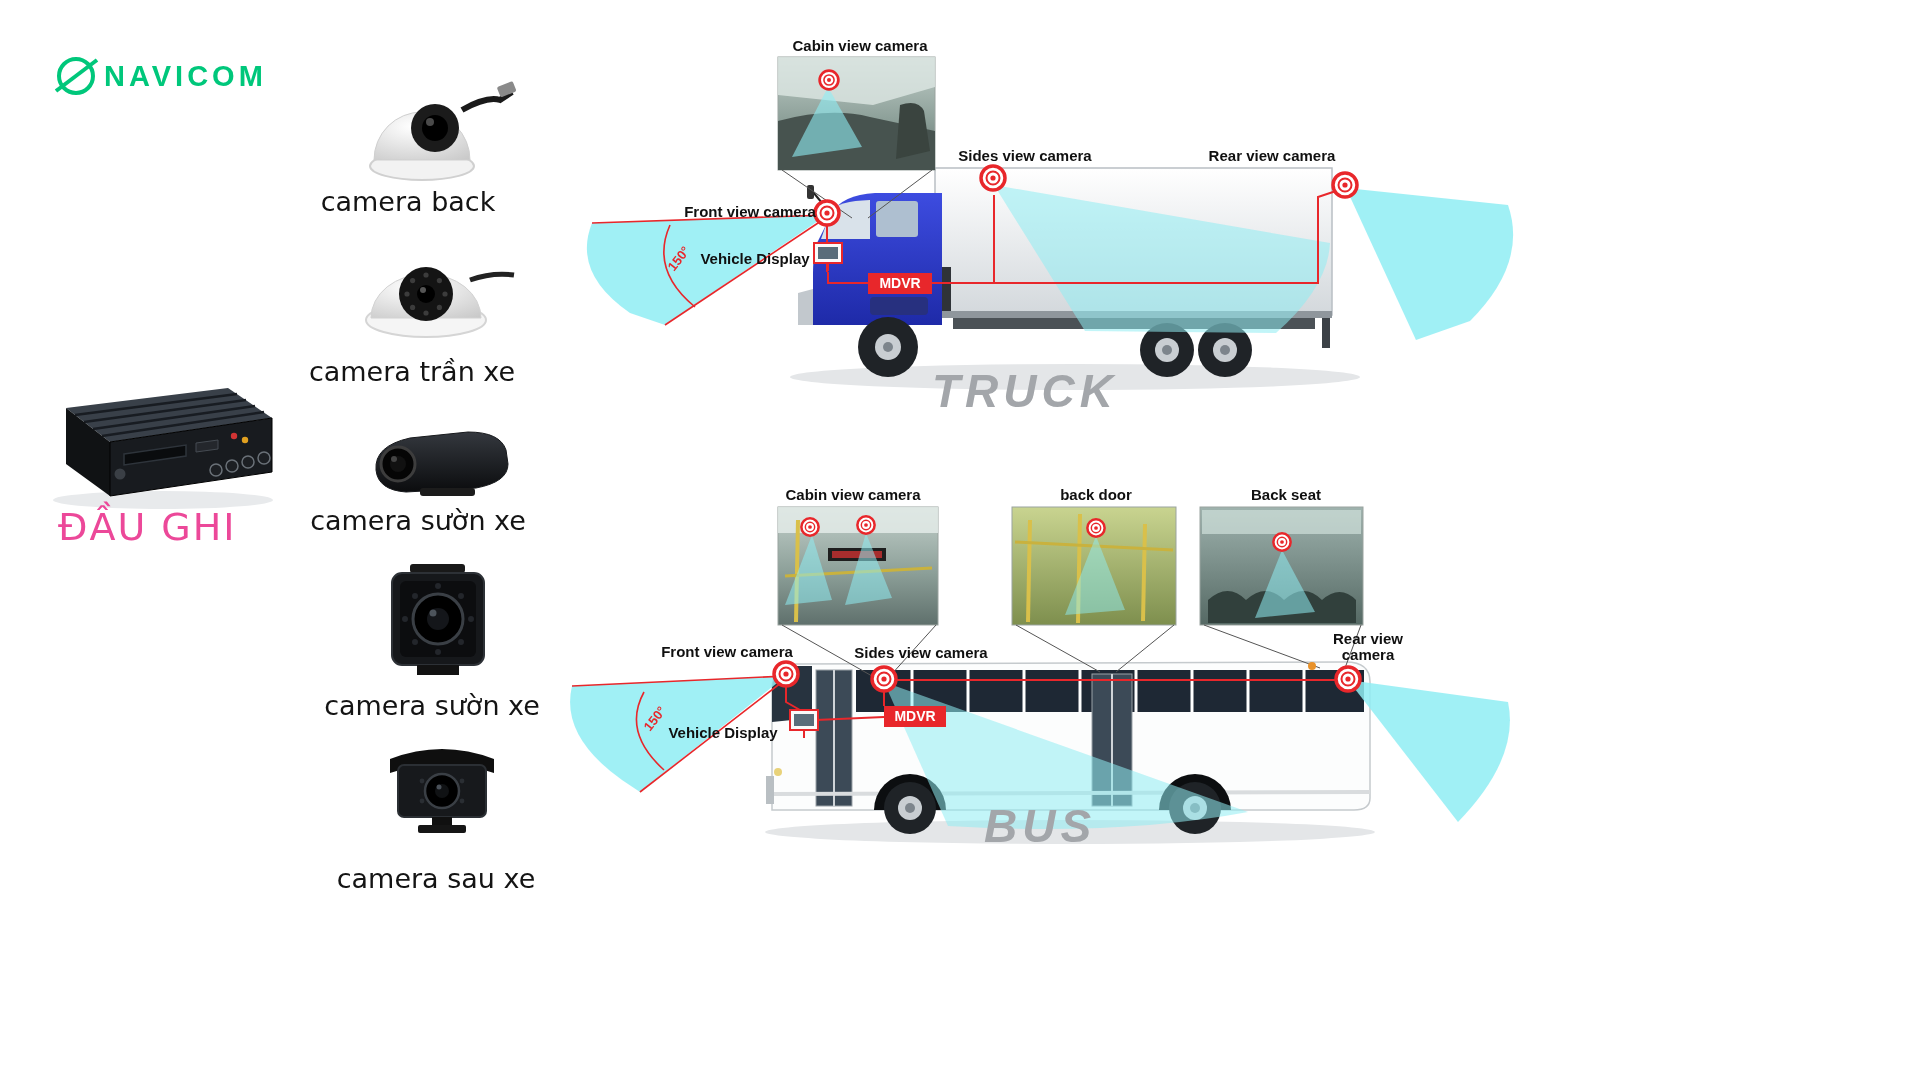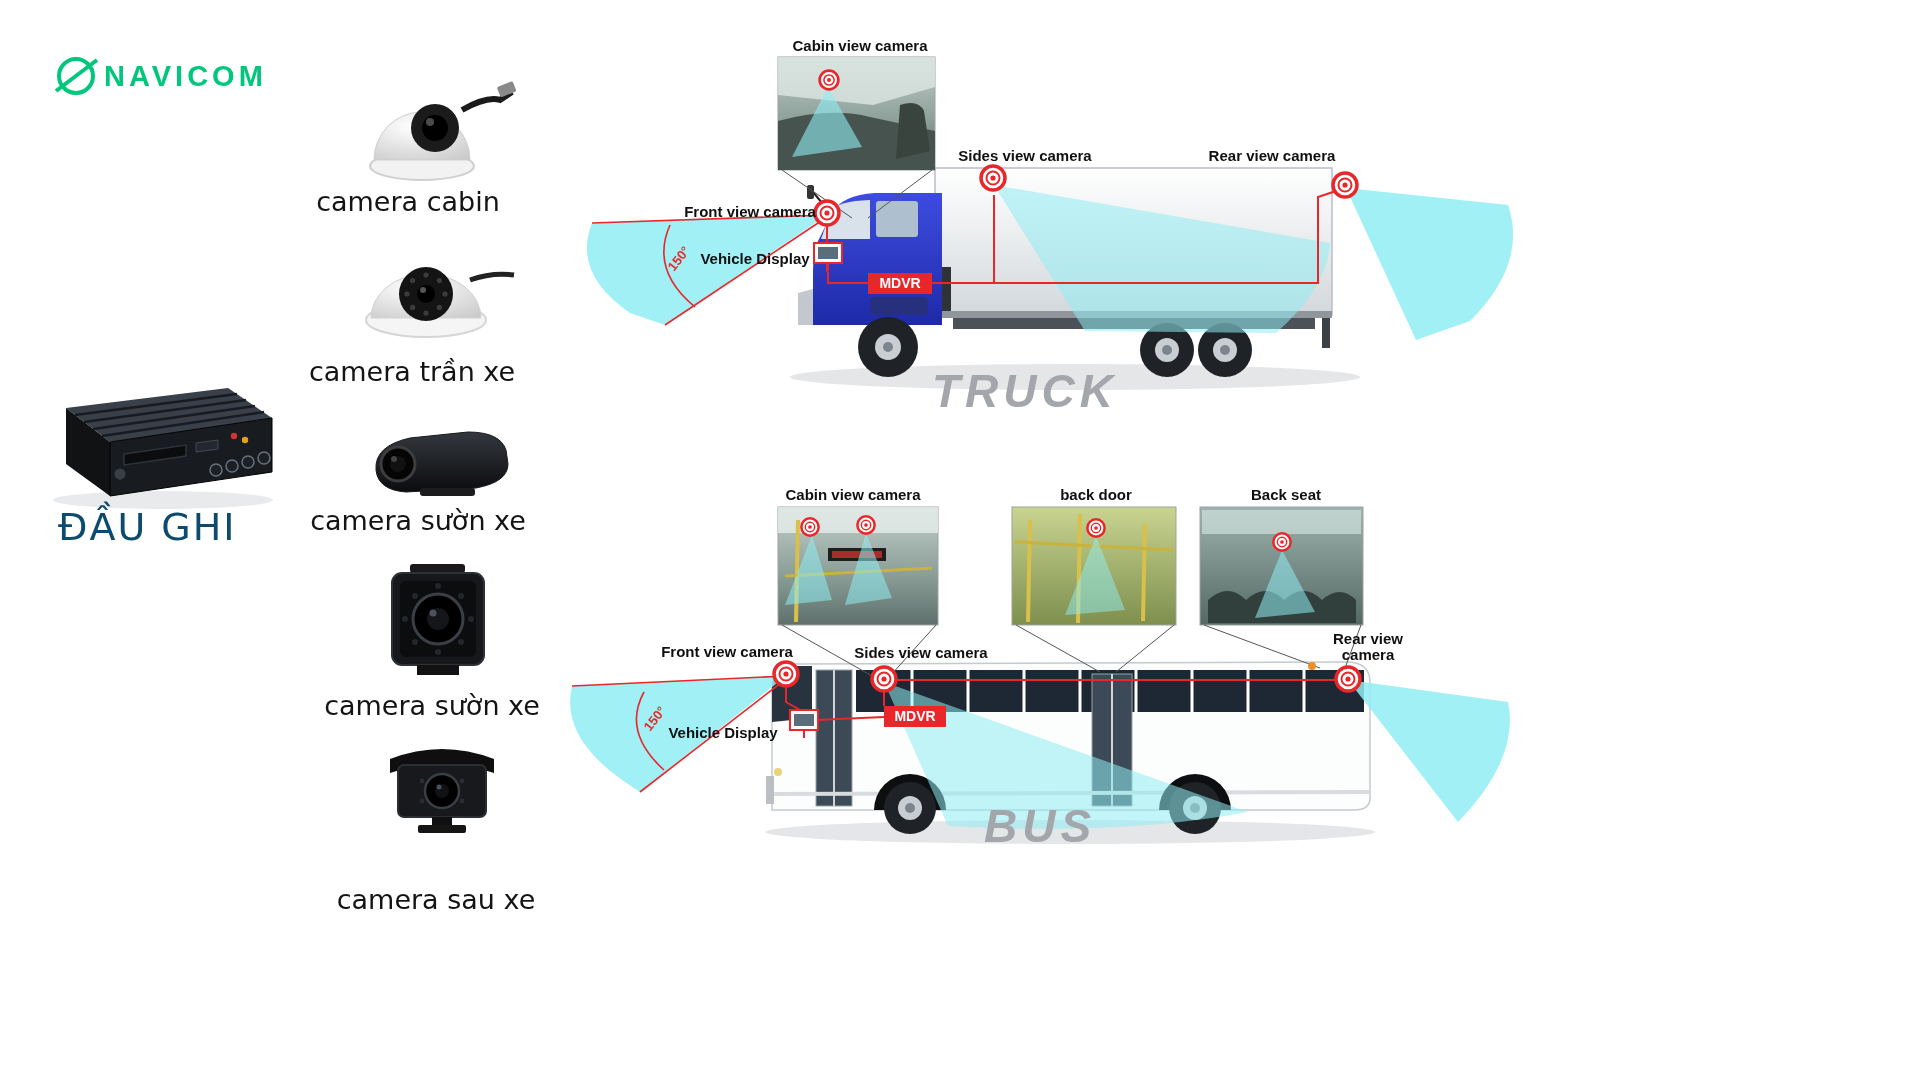--- a/index.html
+++ b/index.html
@@ -2,21 +2,21 @@
 <html><head>
 <meta charset="utf-8">
 <style>
   * { margin:0; padding:0; box-sizing:border-box; }
   html,body { width:1920px; height:1080px; background:#ffffff;
               font-family:"Liberation Sans","DejaVu Sans",sans-serif; }
   .page { position:relative; width:1920px; height:1080px; overflow:hidden; background:#fff; }
   .abs { position:absolute; }
   .cam-label { position:absolute; width:260px; text-align:center; font-size:27px; color:#141414;
                font-family:"DejaVu Sans","Liberation Sans",sans-serif; }
-  .dvr-label { position:absolute; font-size:38px; color:#0c4a6e; letter-spacing:2px;
+  .dvr-label { position:absolute; font-size:38px; color:#ec4899; letter-spacing:2px;
                font-family:"DejaVu Sans","Liberation Sans",sans-serif; }
   .dlabel { font:bold 15px "Liberation Sans",sans-serif; fill:#101010; }
   .vname  { font:italic bold 46px "Liberation Sans",sans-serif; fill:#a3a6aa; letter-spacing:5px; }
   .mdvrtx { font:bold 14px "Liberation Sans",sans-serif; fill:#ffffff; }
   .angle  { font:bold 13px "Liberation Sans",sans-serif; fill:#e8272b; }
   text { user-select:none; }
 </style>
 </head>
 <body>
 
@@ -96,21 +96,21 @@
 
   <svg class="abs" style="left:340px; top:48px" width="180" height="140" viewBox="0 0 180 140">
     <ellipse cx="82" cy="118" rx="52" ry="14" fill="#f2f2f2" stroke="#d0d0d0" stroke-width="2"></ellipse>
     <path d="M34,112 a48,48 0 1 1 96,0 z" fill="url(#domeGrad)" stroke="#cfcfcf"></path>
     <circle cx="95" cy="80" r="24" fill="#1b1b1b"></circle>
     <circle cx="95" cy="80" r="13" fill="#000"></circle>
     <circle cx="90" cy="74" r="4" fill="#4a4a4a"></circle>
     <path d="M122,62 Q147,48 160,52 L172,44" stroke="#1a1a1a" stroke-width="6" fill="none"></path>
     <rect x="158" y="36" width="17" height="11" rx="2" fill="#8a8a8a" transform="rotate(-22 166 41)"></rect>
   </svg>
-  <div class="cam-label" style="left:278px; top:186px">camera cabin</div>
+  <div class="cam-label" style="left:278px; top:186px">camera back</div>
 
   <svg class="abs" style="left:338px; top:228px" width="180" height="115" viewBox="0 0 180 115">
     <ellipse cx="88" cy="92" rx="60" ry="17" fill="#f5f5f5" stroke="#d5d5d5" stroke-width="2"></ellipse>
     <path d="M33,90 a55,44 0 1 1 110,0 z" fill="url(#domeGrad)" stroke="#d2d2d2"></path>
     <circle cx="88" cy="66" r="27" fill="#141414"></circle>
     <g fill="#3c3c3c">
       <circle cx="107" cy="66" r="2.6"></circle>
         <circle cx="101.4" cy="79.4" r="2.6"></circle>
       <circle cx="88" cy="85" r="2.6"></circle>
         <circle cx="74.6" cy="79.4" r="2.6"></circle>
@@ -163,21 +163,21 @@
         <circle cx="44" cy="68" r="2.4"></circle>
       <circle cx="84" cy="48" r="2.4"></circle>
         <circle cx="84" cy="68" r="2.4"></circle>
     </g>
     <circle cx="64" cy="58" r="17" fill="#000" stroke="#3a3f45" stroke-width="2.5"></circle>
     <circle cx="64" cy="58" r="7" fill="#101214"></circle>
     <circle cx="61" cy="54" r="2.5" fill="#4a5159"></circle>
     <rect x="54" y="84" width="20" height="9" fill="#101010"></rect>
     <rect x="40" y="92" width="48" height="8" rx="2" fill="#151515"></rect>
   </svg>
-  <div class="cam-label" style="left:306px; top:884px">camera sau xe</div>
+  <div class="cam-label" style="left:306px; top:863px">camera sau xe</div>
 
   <svg class="abs" style="left:570px; top:25px" width="990" height="400" viewBox="0 0 990 400">
 
     <ellipse cx="505" cy="352" rx="285" ry="13" fill="#e4e6e8"></ellipse>
 
     <g>
       <rect x="365" y="143" width="397" height="147" fill="url(#trailerGrad)" stroke="#b9bfc4" stroke-width="1.5"></rect>
       <rect x="365" y="286" width="397" height="7" fill="#8f969c"></rect>
       <rect x="383" y="293" width="362" height="11" fill="#4b5156"></rect>
       <rect x="752" y="293" width="8" height="30" fill="#3c4146"></rect>

